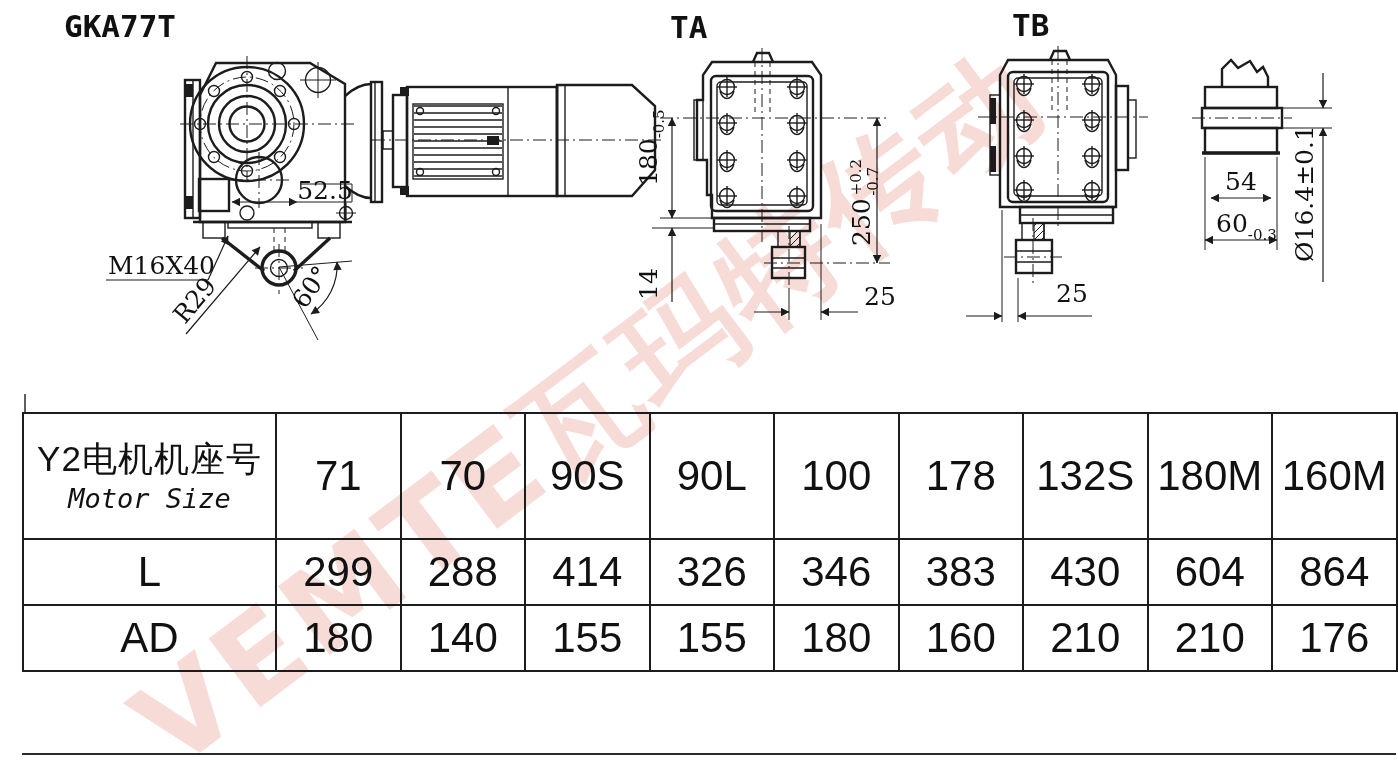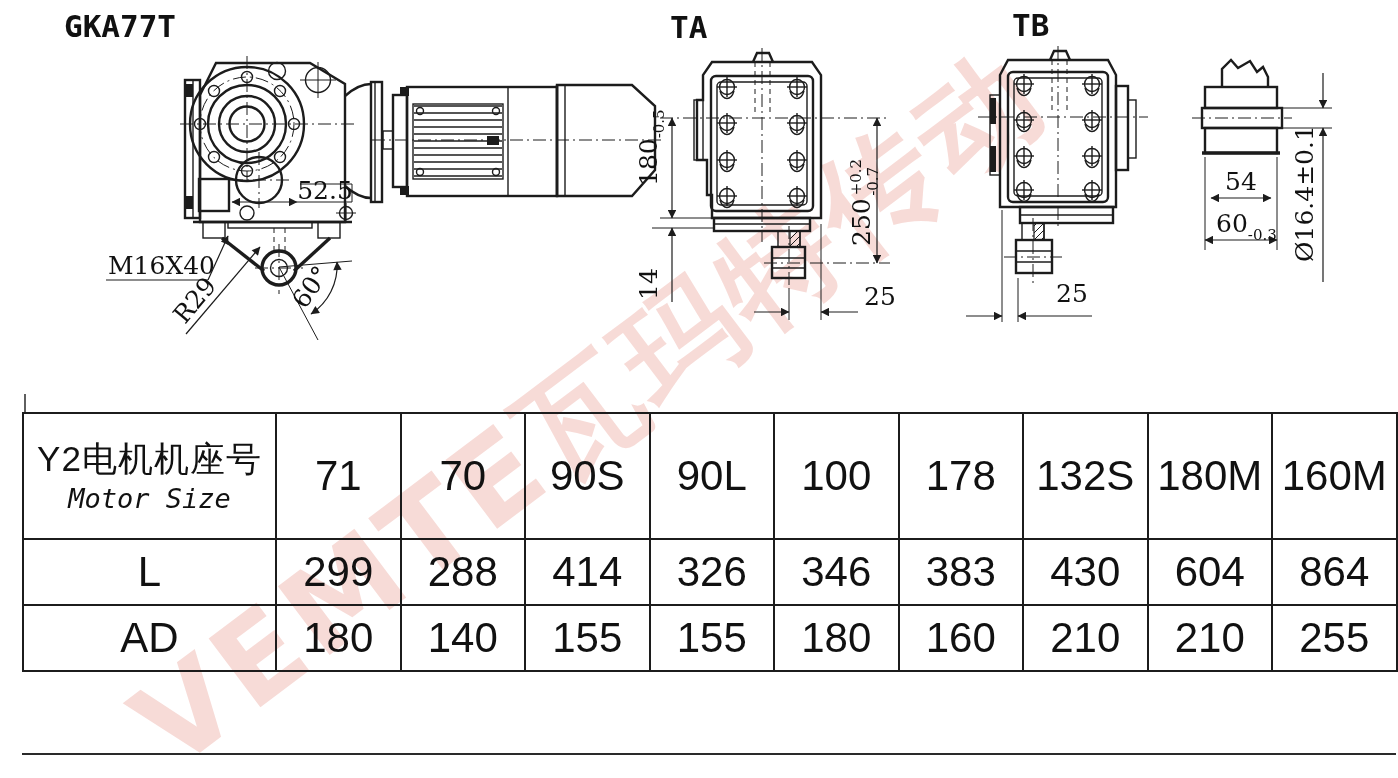--- a/index.html
+++ b/index.html
@@ -372,19 +372,19 @@
       <tr class="datarow">
         <td class="row-label">AD</td>
         <td>180</td>
         <td>140</td>
         <td>155</td>
         <td>155</td>
         <td>180</td>
         <td>160</td>
         <td>210</td>
         <td>210</td>
-        <td>255</td>
+        <td>176</td>
       </tr>
     </tbody>
   </table>
   <div id="bottom-rule"></div>
 
 </div>
 
 </body></html>

